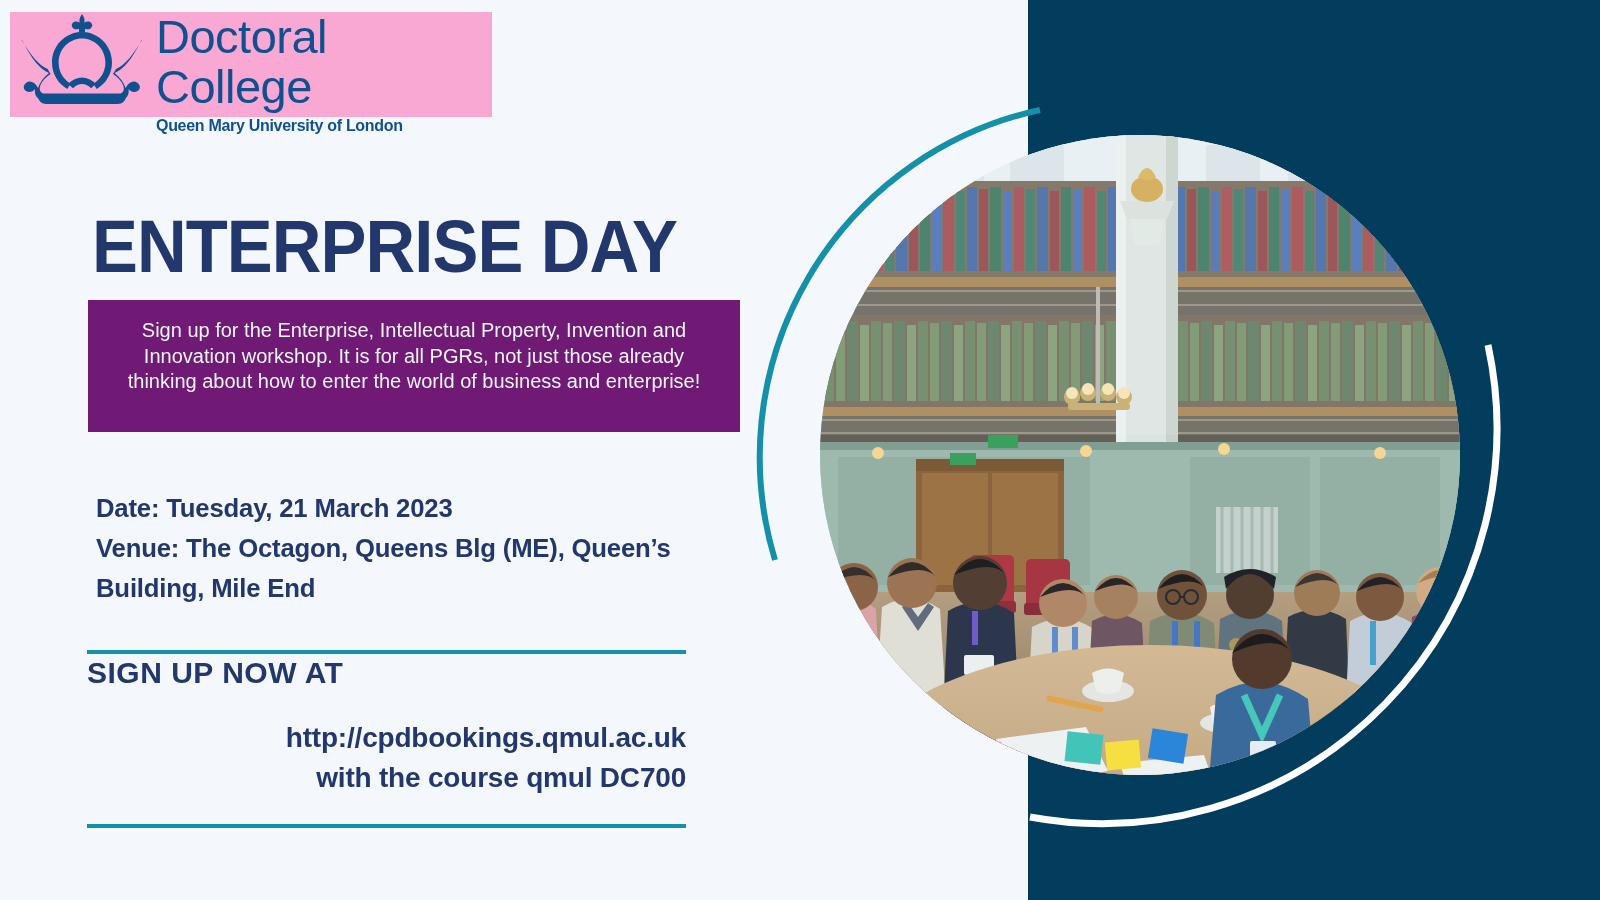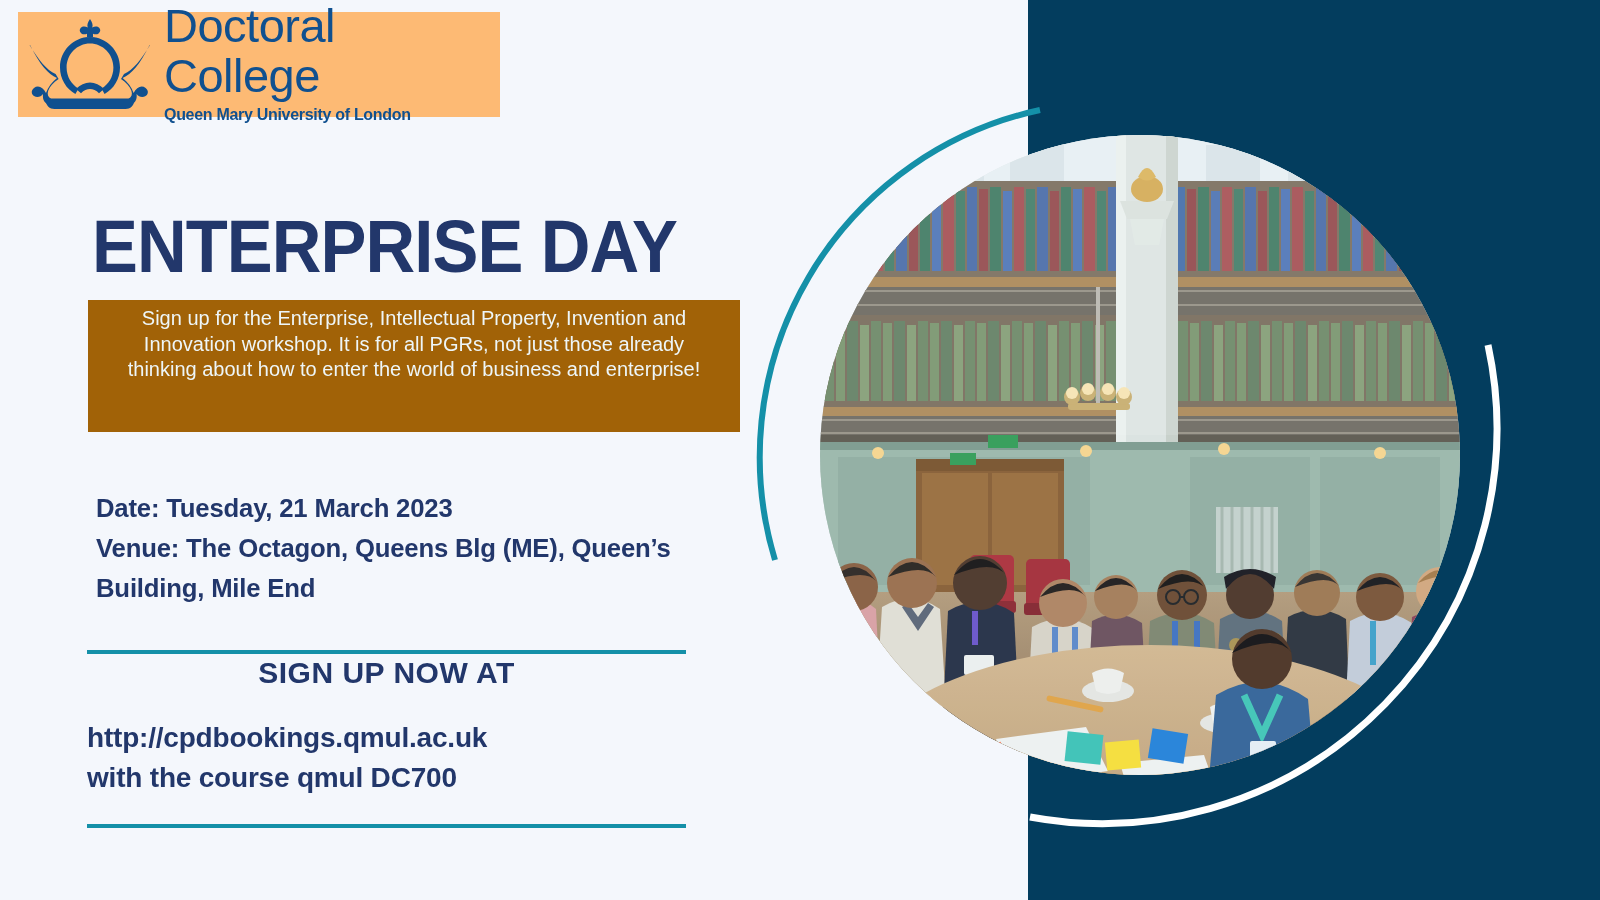--- a/index.html
+++ b/index.html
@@ -21,24 +21,24 @@
   .navy-panel{
     position:absolute;
     left:1028px;top:0;
     width:572px;height:900px;
     background:#033d5e;
   }
 
   
   .logo-box{
     position:absolute;
-    left:18px;top:12px;
+    left:10px;top:12px;
     width:482px;height:105px;
-    background:#fdba74;
-    display:flex;align-items:center;
+    background:#f9a8d4;
+    display:flex;align-items:flex-start;
     padding:0 6px;
     box-sizing:border-box;
   }
   .logo-mark{
     width:132px;height:96px;
     flex:0 0 132px;
     display:block;
   }
   .logo-words{
     display:flex;flex-direction:column;
@@ -75,23 +75,23 @@
     transform:scaleX(0.93);
     transform-origin:left top;
     white-space:nowrap;
   }
 
   
   .desc-box{
     position:absolute;
     left:88px;top:300px;
     width:652px;height:132px;
-    background:#a16207;
+    background:#701a75;
     box-sizing:border-box;
-    padding:6px 24px 0 24px;
+    padding:18px 24px 0 24px;
     text-align:center;
   }
   .desc-text{
     font-family:"Liberation Sans", sans-serif;
     font-size:20px;
     line-height:25.5px;
     color:#eef6f8;
     font-weight:400;
   }
 
@@ -117,33 +117,33 @@
     background:#1490a8;
   }
   .divider.top{top:650px;}
   .divider.bottom{top:824px;}
 
   
   .signup-head{
     position:absolute;
     left:87px;top:655px;
     width:599px;
-    text-align:center;
+    text-align:left;
     font-family:"Liberation Sans", sans-serif;
     font-weight:700;
     font-size:30px;
     line-height:36px;
     letter-spacing:0.5px;
     color:#22376b;
   }
   .signup-url{
     position:absolute;
     left:87px;top:718px;
     width:599px;
-    text-align:left;
+    text-align:right;
     font-family:"Liberation Sans", sans-serif;
     font-weight:700;
     font-size:28px;
     line-height:40px;
     color:#22376b;
     letter-spacing:-0.2px;
   }
 
   
   .graphic{

